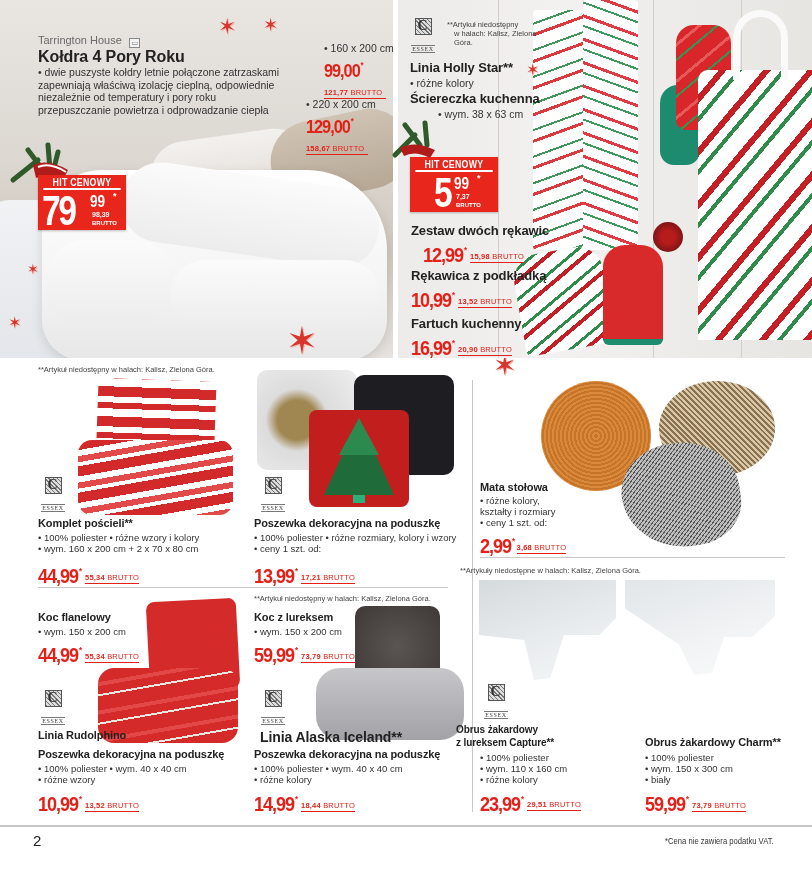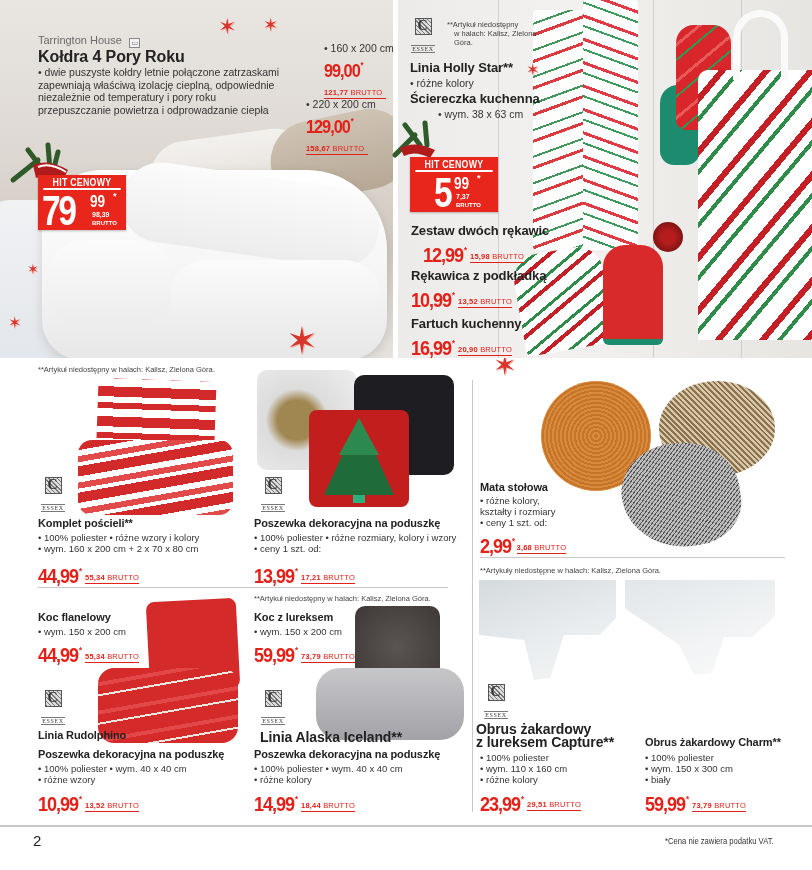--- a/index.html
+++ b/index.html
@@ -285,28 +285,28 @@
 <div class="abs title-bold" style="left:254px;top:748px;font-size:11px;">Poszewka dekoracyjna na poduszkę</div>
 <div class="abs bullet" style="left:254px;top:763px;font-size:9.5px;line-height:11px;">
   <span class="bullet-line">• 100% poliester • wym. 40 x 40 cm</span>
   <span class="bullet-line">• różne kolory</span>
 </div>
 <div class="abs price-row" style="left:254px;top:789px;">
   <span class="price"><span>14,99</span><sup>*</sup></span>
   <span class="brutto" style="margin-left:-8px;margin-bottom:2px;"><b>18,44</b> <span>BRUTTO</span></span>
 </div>
 
-<div class="abs note" style="left:480px;top:566px;">**Artykuły niedostępne w halach: Kalisz, Zielona Góra.</div>
+<div class="abs note" style="left:460px;top:566px;">**Artykuły niedostępne w halach: Kalisz, Zielona Góra.</div>
 <div class="tablecloth" style="left:479px;top:580px;width:137px;height:100px;clip-path:polygon(0 0,100% 0,100% 38%,88% 55%,62% 55%,52% 98%,40% 100%,33% 60%,0 55%);"></div>
 <div class="tablecloth" style="left:625px;top:580px;width:150px;height:95px;background:linear-gradient(160deg,#e2e6e9 0%,#f1f3f4 60%,#fafbfb 100%);clip-path:polygon(0 0,100% 0,100% 38%,85% 60%,66% 60%,58% 98%,46% 100%,36% 68%,0 30%);"></div>
 <div class="essex" style="left:478px;top:684px;">
   <div class="essex-mark"></div>
   <span class="essex-word">ESSEX</span>
 </div>
-<div class="abs title-bold" style="left:476px;top:723px;font-size:14px;line-height:13px;">
+<div class="abs title-bold" style="left:456px;top:723px;font-size:10px;line-height:13px;">
   <div>Obrus żakardowy</div>
   <div>z lureksem Capture**</div>
 </div>
 <div class="abs bullet" style="left:480px;top:752px;font-size:9.5px;line-height:11px;">
   <span class="bullet-line">• 100% poliester</span>
   <span class="bullet-line">• wym. 110 x 160 cm</span>
   <span class="bullet-line">• różne kolory</span>
 </div>
 <div class="abs price-row" style="left:480px;top:789px;">
   <span class="price"><span>23,99</span><sup>*</sup></span>

